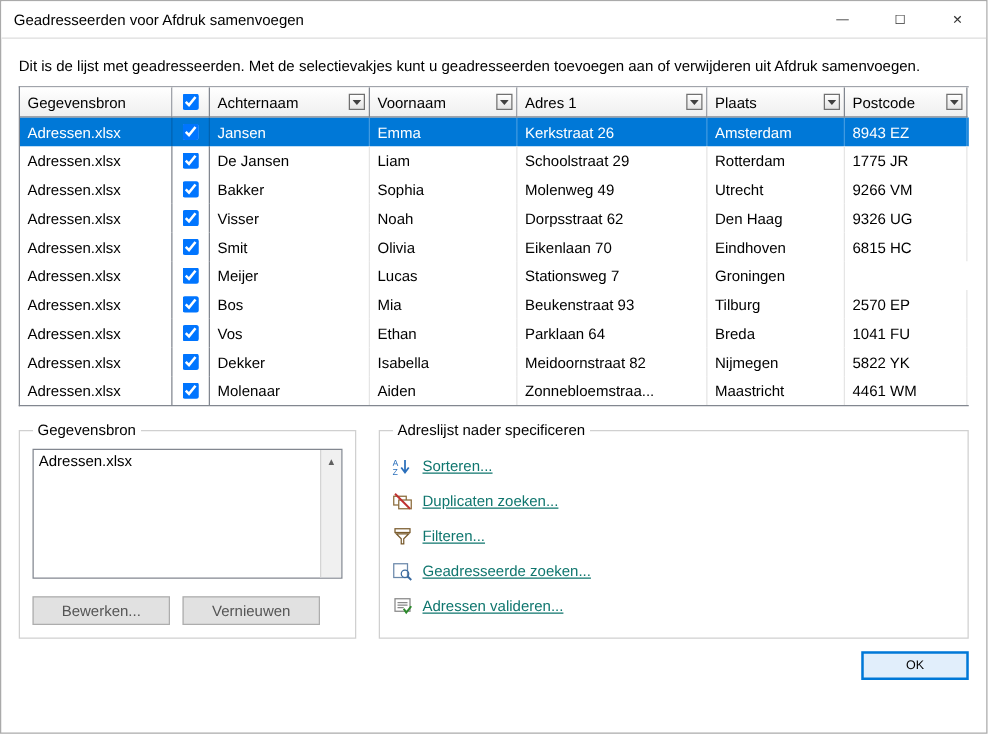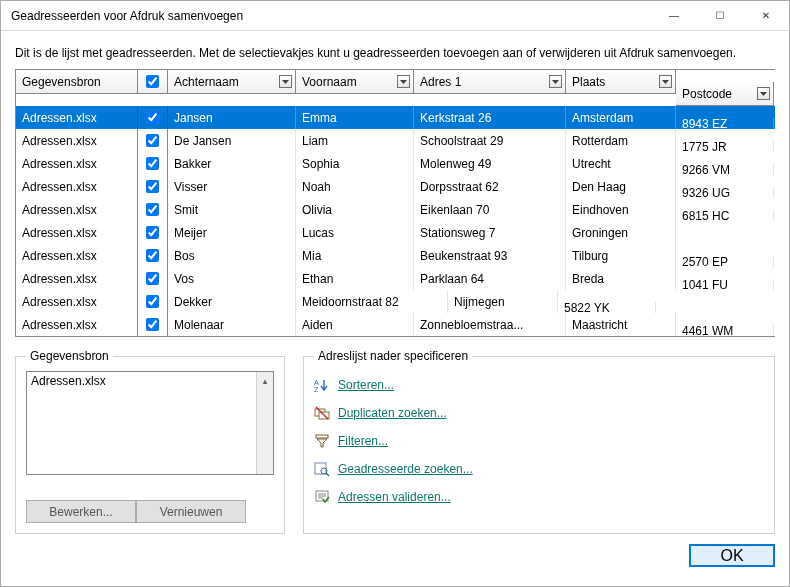--- a/index.html
+++ b/index.html
@@ -53,21 +53,21 @@
     display:flex; align-items:center; justify-content:center;
   }
   .hdr-cell .drop svg { width:7px; height:4px; }
   .chkcol { width:30px; justify-content:center; padding:0; }
   .chkcol input { margin:0; }
   .c-src { width:122px; }
   .c-last { width:128px; }
   .c-first { width:118px; }
   .c-addr { width:152px; }
   .c-city { width:110px; }
-  .c-post { width:98px;margin-top:12px; }
+  .c-post { width:98px; }
   .row { display:flex; height:23px; align-items:stretch; }
   .cell {
     display:flex; align-items:center;
     padding:0 6px;
     border-right:1px solid #e5e5e5;
     white-space:nowrap; overflow:hidden; text-overflow:ellipsis;
   }
   .row .c-src { border-right:1px solid #828790; }
   .row .chkcol { border-right:1px solid #828790; justify-content:center; padding:0;}
   .row.sel { background:#0078d7; color:#fff; }
@@ -91,39 +91,39 @@
     overflow:hidden;
   }
   .srcbox .scroll {
     position:absolute; right:0; top:0; bottom:0; width:17px;
     background:#f0f0f0; border-left:1px solid #d4d4d4;
   }
   .srcbox .scroll .arr {
     height:17px; display:flex; align-items:center; justify-content:center;
     color:#606060; font-size:9px;
   }
-  .btnrow { display:flex; margin-top:25px; }
+  .btnrow { display:flex; gap:10px; margin-top:14px; }
   .btn {
     height:23px; min-width:110px;
     background:#e1e1e1; border:1px solid #adadad;
     display:flex; align-items:center; justify-content:center;
     font-size:12px; color:#555;
     padding: 0 12px;
   }
   .btn:not(.disabled){ color:#000; }
   .fs-right { flex:1; }
   .linkrow { display:flex; align-items:center; gap:8px; height:28px; }
   .linkrow a { color:#0f766e; text-decoration:underline; cursor:pointer; font-size:12px;}
   .ico { width:16px; height:16px; display:flex; align-items:center; justify-content:center; }
   .okbar { display:flex; justify-content:flex-end; padding:10px 14px 12px 0; }
   .okbtn {
     width:86px; height:23px;
     border:2px solid #0078d7; background:#e1eefb;
     display:flex; align-items:center; justify-content:center;
-    font-size:16px;
+    font-size:10px;
   }
 </style>
 </head>
 <body>
 
 <div class="titlebar">
   <span class="title">Geadresseerden voor Afdruk samenvoegen</span>
   <div class="winbtn">—</div>
   <div class="winbtn">☐</div>
   <div class="winbtn">✕</div>
@@ -268,20 +268,21 @@
           <div class="cell c-addr">Parklaan 64</div>
           <div class="cell c-city">Breda</div>
           <div class="cell c-post">1041 FU</div>
         </div>
         <div class="row">
           <div class="cell c-src">Adressen.xlsx</div>
           <div class="cell chkcol">
             <input type="checkbox" checked="" style="">
           </div>
           <div class="cell c-last">Dekker</div>
+          <div class="cell c-first">Isabella</div>
           <div class="cell c-addr">Meidoornstraat 82</div>
           <div class="cell c-city">Nijmegen</div>
           <div class="cell c-post">5822 YK</div>
         </div>
         <div class="row">
           <div class="cell c-src">Adressen.xlsx</div>
           <div class="cell chkcol">
             <input type="checkbox" checked="" style="">
           </div>
           <div class="cell c-last">Molenaar</div>

